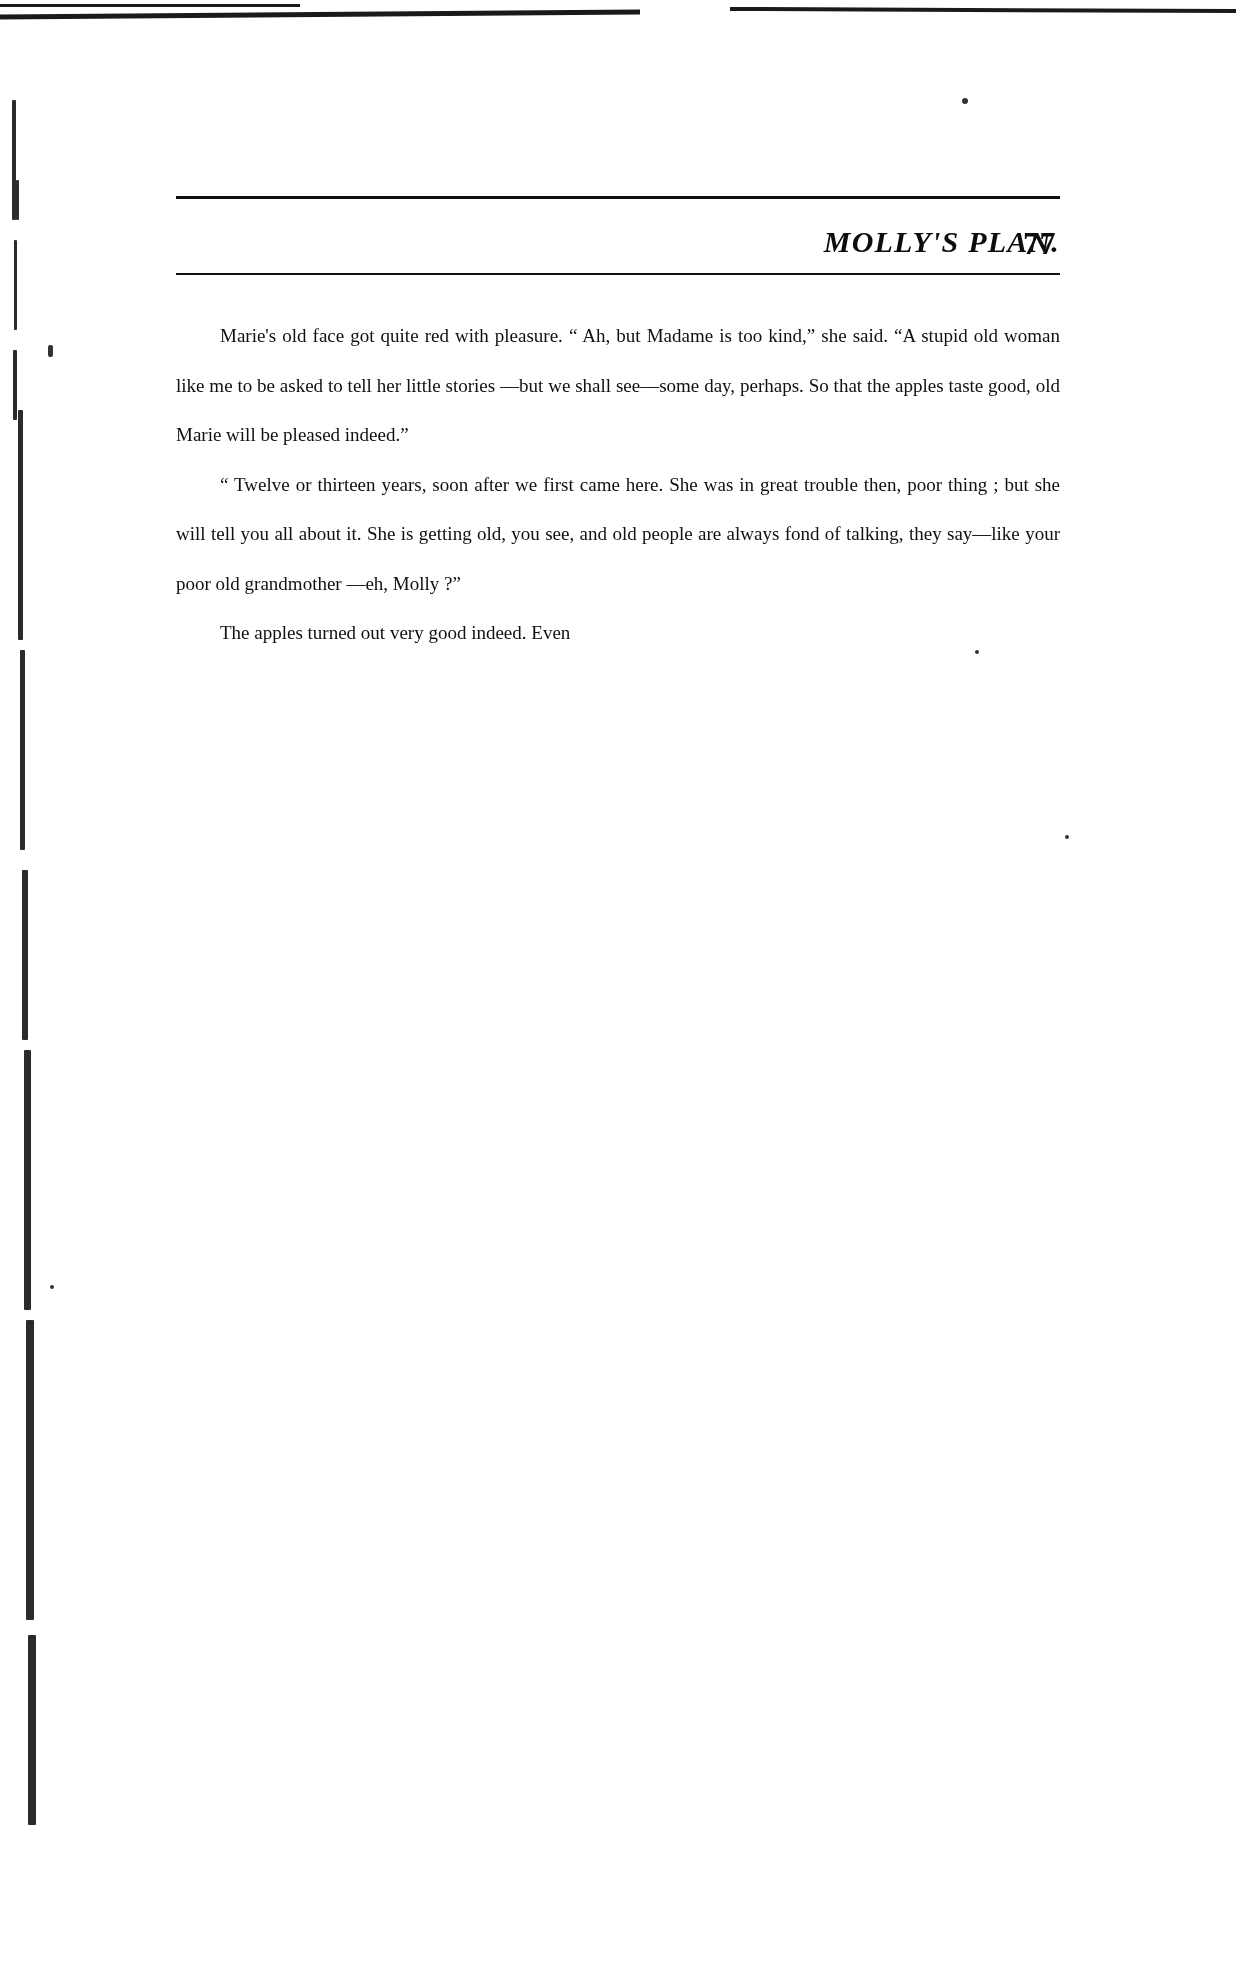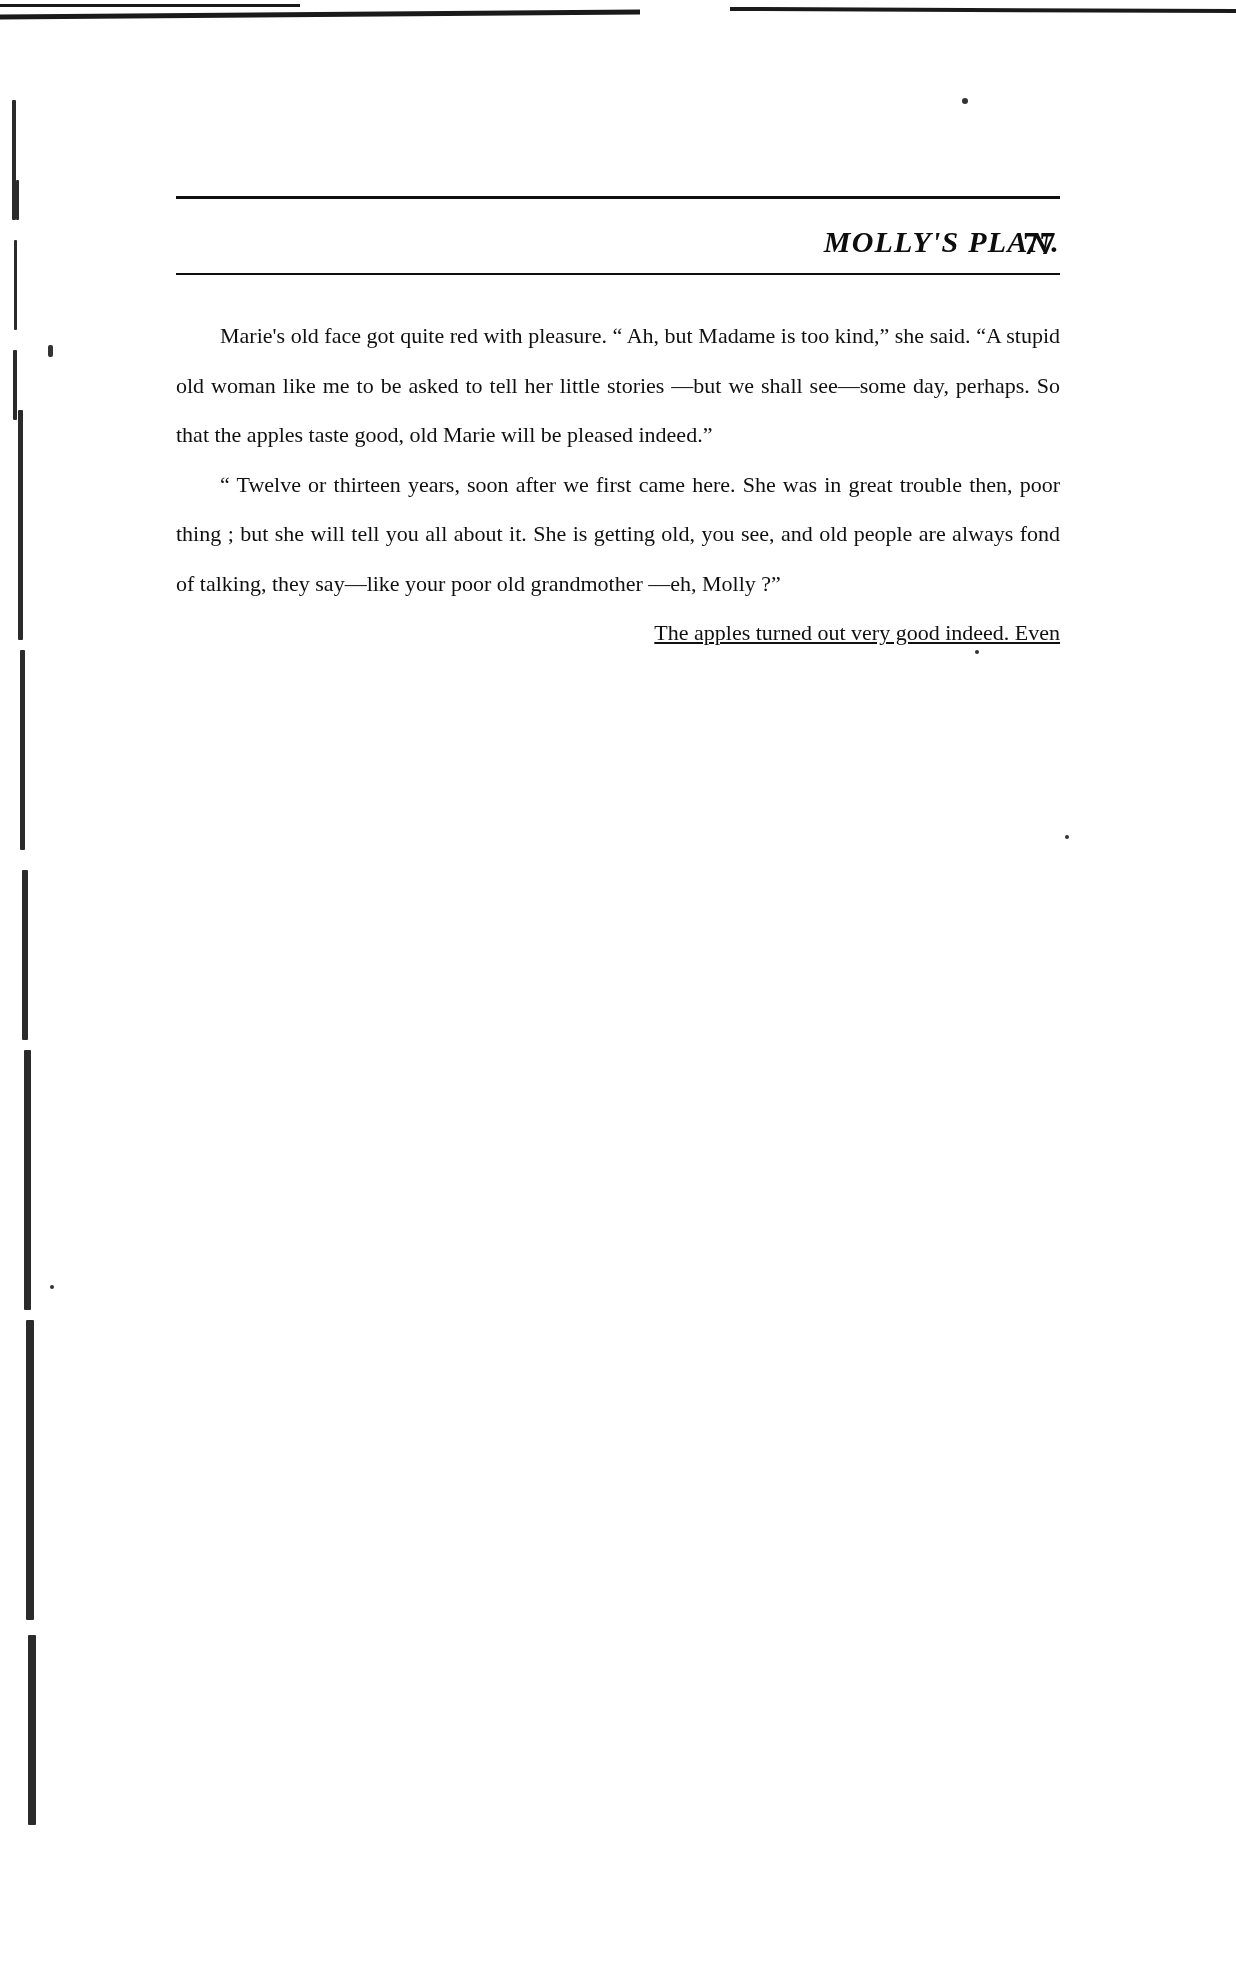--- a/index.html
+++ b/index.html
@@ -91,35 +91,34 @@
     font-family: "Liberation Serif", serif;
     font-weight: bold;
     font-size: 32px;
     letter-spacing: 0.5px;
     color: #0d0d0d;
   }
 
   
   .body-text {
     margin-top: 36px;
-    font-size: 22px;
+    font-size: 19px;
     line-height: 49.5px;
     color: #101010;
     text-align: justify;
     text-justify: inter-word;
     -webkit-hyphens: none;
     hyphens: none;
   }
   .body-text p {
     margin: 0;
     text-indent: 44px;
   }
   .body-text p:last-child {
-    text-align: right;
-    text-decoration: underline;
+    text-align: left;
   }
   .ital { font-style: italic; }
 </style>
 </head>
 <body>
 
 <div class="scan-edge-top">
   <div class="streak s1"></div>
   <div class="streak s2"></div>
   <div class="streak s3"></div>

